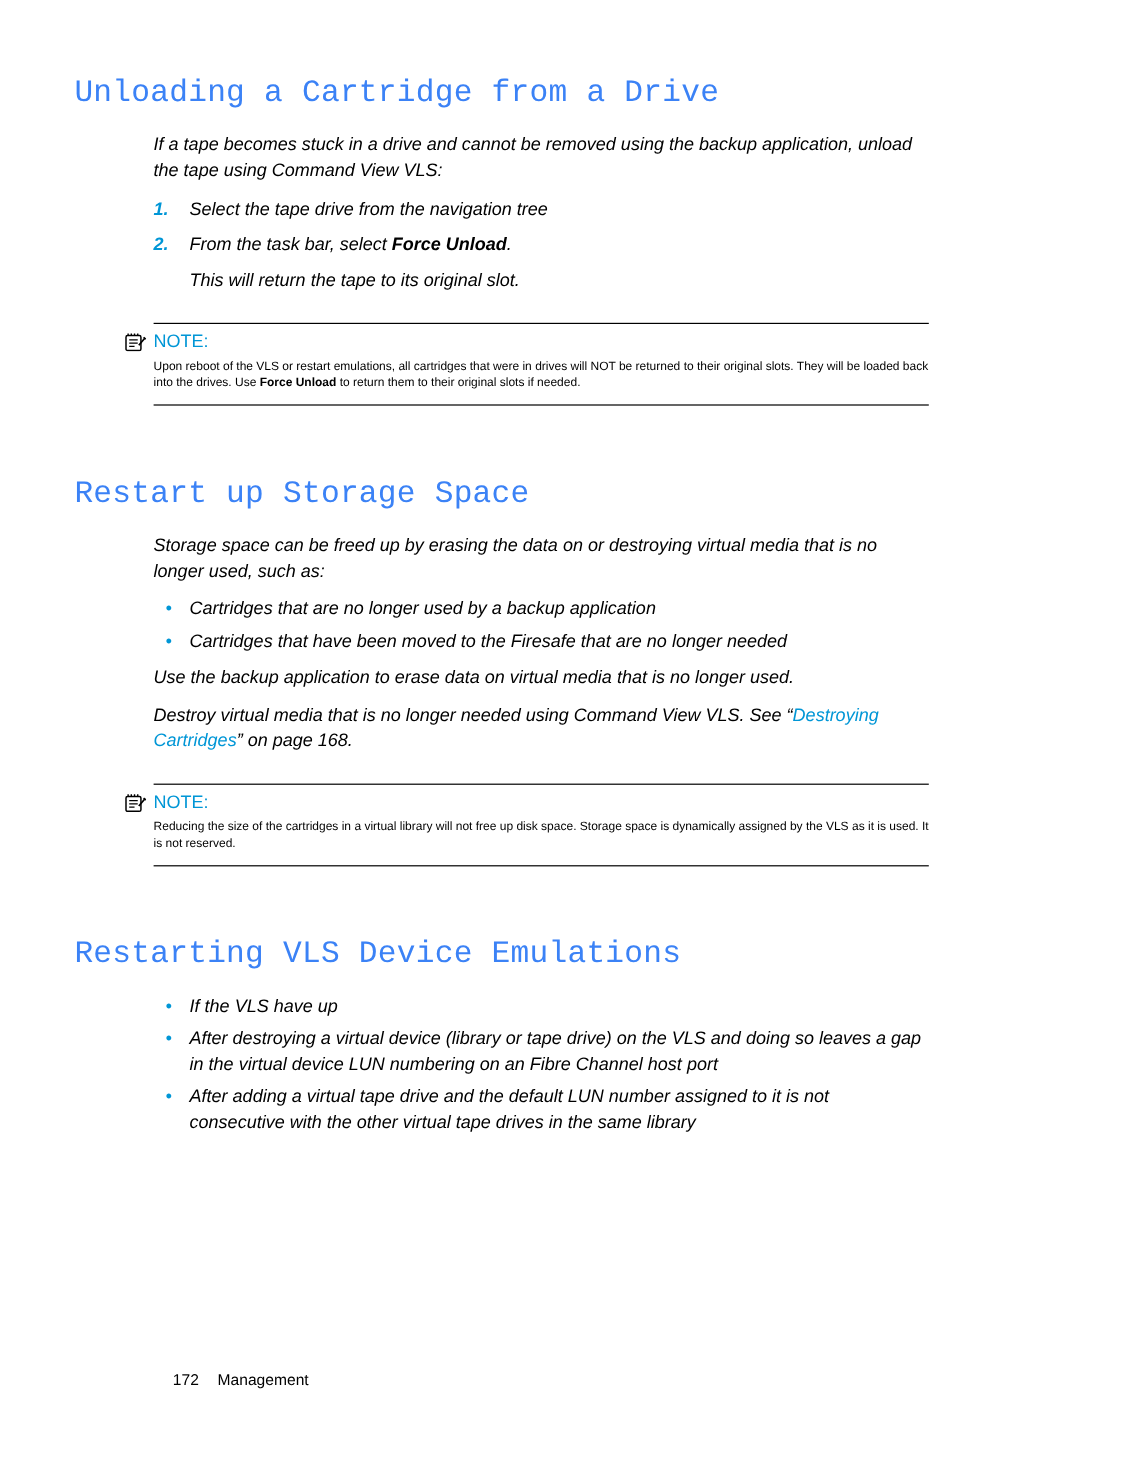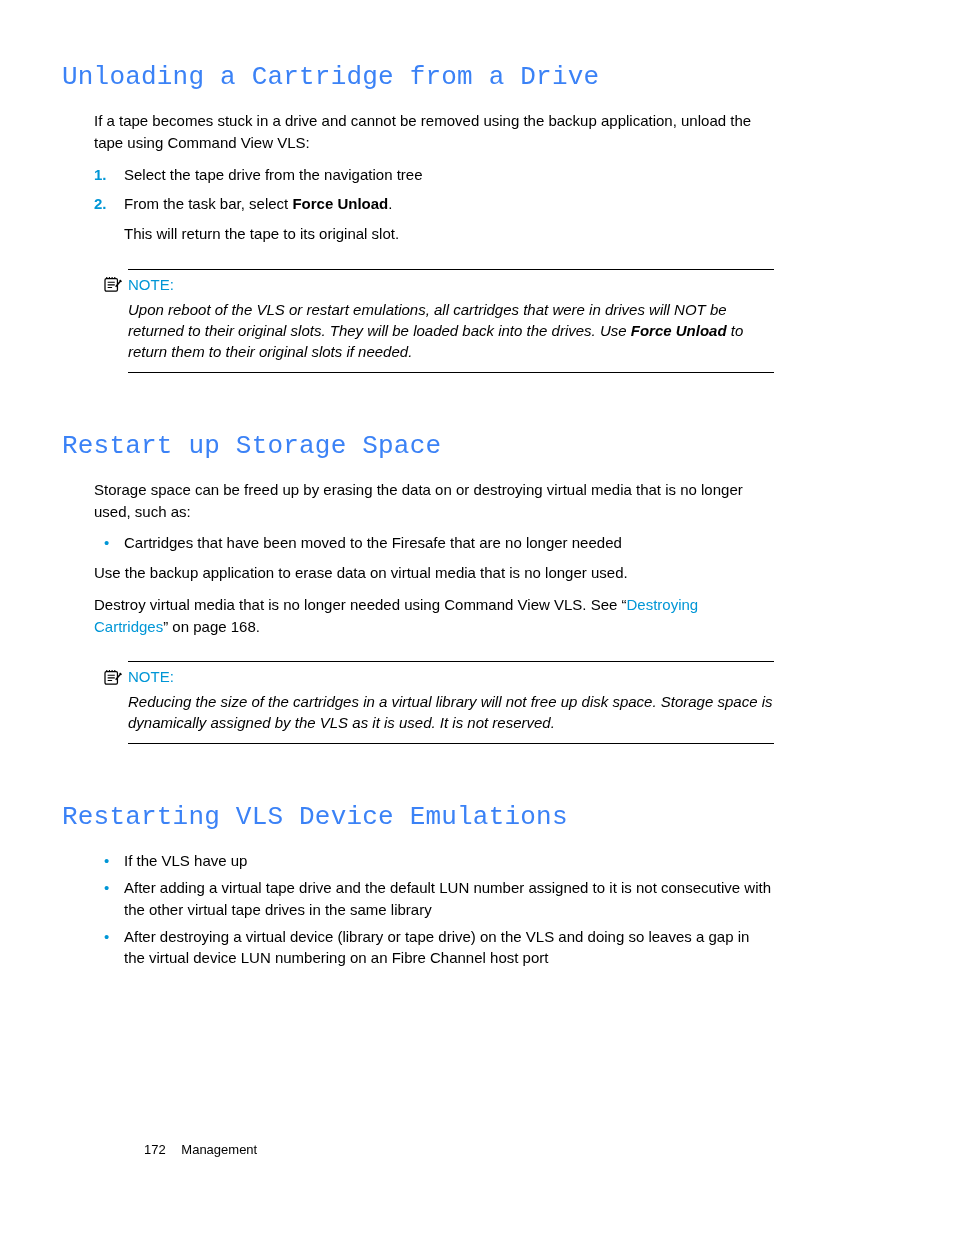--- a/index.html
+++ b/index.html
@@ -16,22 +16,23 @@
   }
   h2.section {
     font-family: Liberation Mono, monospace;
     font-weight: 300;
     font-size: 26px;
     color: #3b82f6;
     margin-bottom: 18px;
     letter-spacing: 0.2px;
   }
   .body-indent {
-    margin-left: 32px;
+    margin-left: 66px;
     margin-right: 120px;
+    font-style: italic;
   }
   p.para {
     font-size: 15px;
     line-height: 1.45;
     margin-bottom: 10px;
   }
   ol.numlist {
     list-style: none;
     margin: 6px 0 0 0;
   }
@@ -79,40 +80,39 @@
     margin: 24px 0 18px 66px;
     margin-right: 120px;
   }
   .note-rule {
     border: none;
     border-top: 1px solid #000;
     margin: 0;
   }
   .note-head {
     display: flex;
-    align-items: center;
+    align-items: flex-end;
     gap: 6px;
     margin-top: 6px;
     margin-left: -24px;
   }
   .note-icon {
     width: 18px;
     height: 16px;
     flex: 0 0 auto;
   }
   .note-label {
     color: #0096d6;
     font-size: 15px;
   }
   .note-body {
-    font-size: 15px;
+    font-size: 10px;
     line-height: 1.4;
     margin-top: 6px;
     margin-bottom: 10px;
-    font-style: italic;
   }
   .section-gap { height: 40px; }
   .footer {
     position: absolute;
     left: 144px;
     bottom: 78px;
     font-size: 13px;
   }
   .footer .pnum { margin-right: 12px; }
 </style>
@@ -156,20 +156,21 @@
     </p>
     <hr class="note-rule">
   </div>
 
   <div class="section-gap"></div>
 
   <h2 class="section">Restart up Storage Space</h2>
   <div class="body-indent">
     <p class="para">Storage space can be freed up by erasing the data on or destroying virtual media that is no longer used, such as:</p>
     <ul class="bullets">
+      <li>Cartridges that are no longer used by a backup application</li>
       <li>Cartridges that have been moved to the Firesafe that are no longer needed</li>
     </ul>
     <p class="para">Use the backup application to erase data on virtual media that is no longer used.</p>
     <p class="para">
       <span>Destroy virtual media that is no longer needed using Command View VLS. See “</span><span class="link">Destroying Cartridges</span><span>” on page 168.</span>
     </p>
   </div>
 
   <div class="note-block">
     <hr class="note-rule">
@@ -186,22 +187,22 @@
     <p class="note-body">Reducing the size of the cartridges in a virtual library will not free up disk space. Storage space is dynamically assigned by the VLS as it is used. It is not reserved.</p>
     <hr class="note-rule">
   </div>
 
   <div class="section-gap"></div>
 
   <h2 class="section">Restarting VLS Device Emulations</h2>
   <div class="body-indent">
     <ul class="bullets">
       <li>If the VLS have up</li>
+      <li>After destroying a virtual device (library or tape drive) on the VLS and doing so leaves a gap in the virtual device LUN numbering on an Fibre Channel host port</li>
       <li>After adding a virtual tape drive and the default LUN number assigned to it is not consecutive with the other virtual tape drives in the same library</li>
-      <li>After destroying a virtual device (library or tape drive) on the VLS and doing so leaves a gap in the virtual device LUN numbering on an Fibre Channel host port</li>
     </ul>
   </div>
 
 </div>
 
 <div class="footer">
   <span class="pnum">172</span>
   <span>Management</span>
 </div>
 

